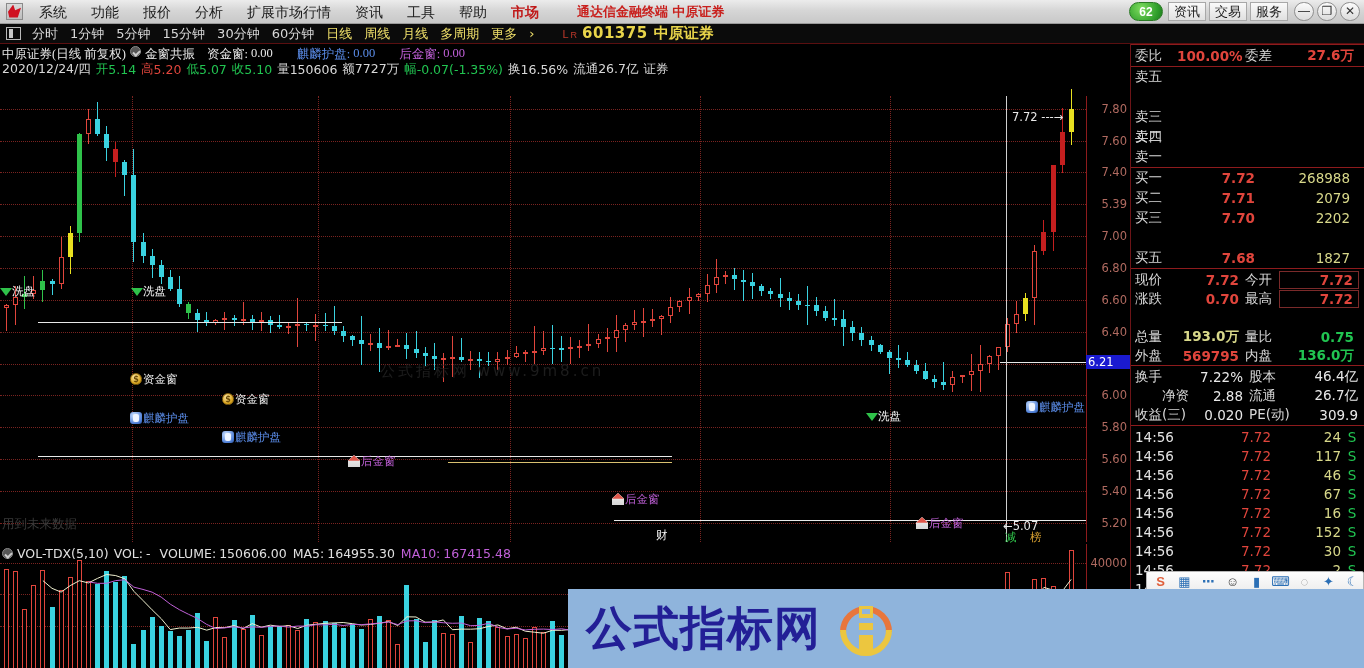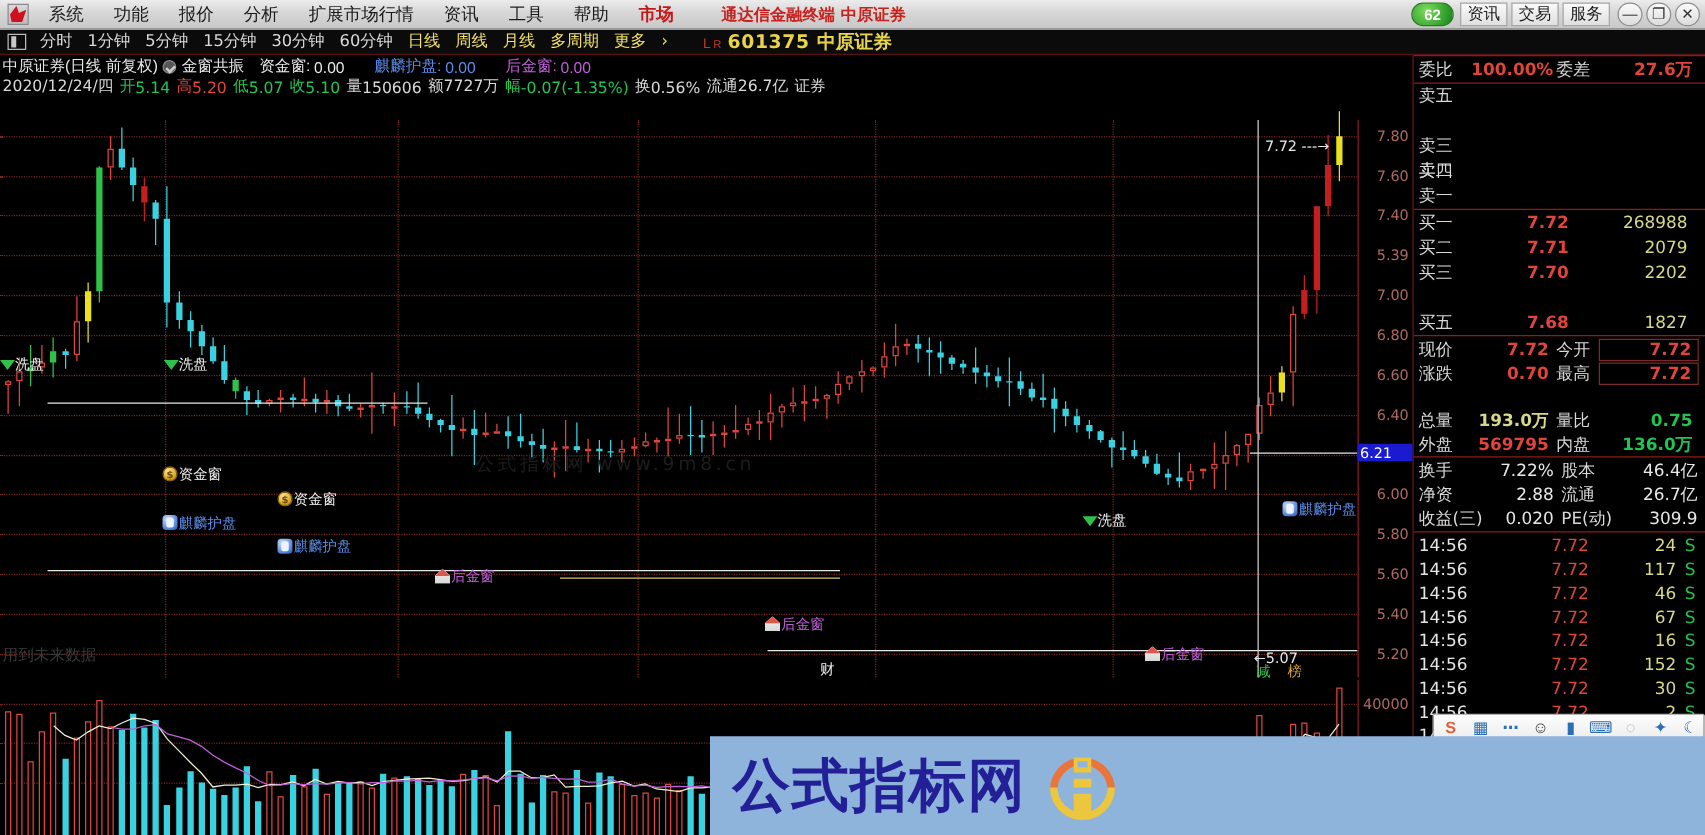--- a/index.html
+++ b/index.html
@@ -51,22 +51,22 @@
      font-family:"DejaVu Sans","Liberation Sans",sans-serif; }
   #pb-code .nm{ color:#e8d44a; font-size:15px; font-weight:bold; margin-left:6px;
      font-family:"DejaVu Sans","Liberation Sans",sans-serif; }
 
   
   #chartpane{ position:absolute; left:0; top:44px; width:1130px; height:624px; background:#000; }
   #sidepane{ position:absolute; left:1130px; top:44px; width:234px; height:624px;
      background:#000; border-left:1px solid #6d1417; }
 
   
-  #hdr1{ position:absolute; left:2px; top:2px; height:15px; display:flex; align-items:center;
-     white-space:nowrap; font-size:12.5px; font-family:Liberation Sans, sans-serif; }
+  #hdr1{ position:absolute; left:2px; top:2px; height:15px; display:flex; align-items:flex-start;
+     white-space:nowrap; font-size:12.5px; font-family:Liberation Serif, serif; }
   #hdr2{ position:absolute; left:2px; top:18px; height:15px; display:flex; align-items:center;
      white-space:nowrap; font-size:12.5px; font-family:"DejaVu Sans","Liberation Sans",sans-serif; }
   #hdr1 .dot{ width:11px; height:11px; border-radius:50%; background:#555;
      border:1px solid #888; margin:0 4px; position:relative; }
   #hdr1 .dot::after{ content:""; position:absolute; left:2px; top:3px; width:5px; height:3px;
      border-left:2px solid #ccc; border-bottom:2px solid #ccc; transform:rotate(-45deg); }
   .sp6{ display:inline-block; width:12px; }
 
   #gridtop{ position:absolute; left:0; top:52px; width:1086px; height:446px; }
   #volpane{ position:absolute; left:0; top:500px; width:1086px; height:145px; }
@@ -237,21 +237,21 @@
     <span style="color:#21c451">5.07</span>
     <span style="color:#21c451;margin-left:5px">收</span>
     <span style="color:#21c451">5.10</span>
     <span style="color:#d8d8d8;margin-left:5px">量</span>
     <span style="color:#d8d8d8">150606</span>
     <span style="color:#d8d8d8;margin-left:5px">额</span>
     <span style="color:#d8d8d8">7727万</span>
     <span style="color:#21c451;margin-left:5px">幅</span>
     <span style="color:#21c451">-0.07(-1.35%)</span>
     <span style="color:#d8d8d8;margin-left:5px">换</span>
-    <span style="color:#d8d8d8">0.56%</span>
+    <span style="color:#d8d8d8">16.56%</span>
     <span style="color:#d8d8d8;margin-left:5px">流通</span>
     <span style="color:#d8d8d8">26.7亿</span>
     <span style="color:#d8d8d8;margin-left:5px">证券</span>
   </div>
 
   <div id="centerwm">公式指标网 www.9m8.cn</div>
   <div id="futwm">用到未来数据</div>
 
   <div id="gridtop">
       <div class="hgrid" style="top: 12.7429px;"></div>
@@ -779,20 +779,32 @@
       <div class="axlbl" style="top: 228.743px;">6.40</div>
       <div class="axlbl" style="top: 260.6px;">6.20</div>
       <div class="axlbl" style="top: 292.457px;">6.00</div>
       <div class="axlbl" style="top: 324.314px;">5.80</div>
       <div class="axlbl" style="top: 356.171px;">5.60</div>
       <div class="axlbl" style="top: 388.029px;">5.40</div>
       <div class="axlbl" style="top: 419.886px;">5.20</div>
     </div>
   <div id="cursorlbl" style="top: 311.007px;">6.21</div>
 
+  <div id="vollegend">
+    <span class="dot2"></span>
+    <span style="color:#e0e0e0">VOL-TDX(5,10)</span>
+    <span style="color:#e0e0e0;margin-left:5px">VOL:</span>
+    <span style="color:#e0e0e0;margin-left:3px">-</span>
+    <span style="color:#e0e0e0;margin-left:9px">VOLUME:</span>
+    <span style="color:#e0e0e0;margin-left:3px">150606.00</span>
+    <span style="color:#e0e0e0;margin-left:6px">MA5:</span>
+    <span style="color:#e0e0e0;margin-left:3px">164955.30</span>
+    <span style="color:#c060d8;margin-left:6px">MA10:</span>
+    <span style="color:#c060d8;margin-left:3px">167415.48</span>
+  </div>
 
   <div id="volpane">
       <div class="hgrid" style="top: 18.913px; width: 1086px;"></div>
       <div class="hgrid" style="top: 50.4348px; width: 1086px;"></div>
       <div class="hgrid" style="top: 81.9565px; width: 1086px;"></div>
       <div style="position: absolute; left: 4px; width: 5px; top: 24.7584px; height: 120.242px; border: 1px solid rgb(224, 69, 60); background: rgb(0, 0, 0);"></div>
       <div style="position: absolute; left: 13.1px; width: 5px; top: 27.1656px; height: 117.834px; border: 1px solid rgb(224, 69, 60); background: rgb(0, 0, 0);"></div>
       <div style="position: absolute; left: 22.2px; width: 5px; top: 65.1301px; height: 79.8699px; border: 1px solid rgb(224, 69, 60); background: rgb(0, 0, 0);"></div>
       <div style="position: absolute; left: 31.3px; width: 5px; top: 40.6296px; height: 104.37px; border: 1px solid rgb(224, 69, 60); background: rgb(0, 0, 0);"></div>
       <div style="position: absolute; left: 40.4px; width: 5px; top: 25.5052px; height: 119.495px; border: 1px solid rgb(224, 69, 60); background: rgb(0, 0, 0);"></div>
@@ -1005,21 +1017,21 @@
       <div class="v-grn" style="width: 80px; text-align: right; padding-right: 5px; font-weight: bold;">136.0万</div>
     </div>
     <div class="sep" style="top: 321px;"></div>
     <div class="srow" style="top: 323px; height: 19px;">
       <div class="lab" style="width: 58px;">换手</div>
       <div class="v-wht" style="width: 54px; text-align: right;">7.22%</div>
       <div class="" style="width: 48px; padding-left: 6px; color: rgb(216, 216, 216);">股本</div>
       <div class="v-wht" style="width: 72px; text-align: right; padding-right: 5px;">46.4亿</div>
     </div>
     <div class="srow" style="top: 342px; height: 19px;">
-      <div class="lab" style="width: 58px;">净资</div>
+      <div class="lab" style="width: 58px; text-align: right;">净资</div>
       <div class="v-wht" style="width: 54px; text-align: right;">2.88</div>
       <div class="" style="width: 48px; padding-left: 6px; color: rgb(216, 216, 216);">流通</div>
       <div class="v-wht" style="width: 72px; text-align: right; padding-right: 5px;">26.7亿</div>
     </div>
     <div class="srow" style="top: 361px; height: 19px;">
       <div class="lab" style="width: 58px;">收益(三)</div>
       <div class="v-wht" style="width: 54px; text-align: right;">0.020</div>
       <div class="" style="width: 48px; padding-left: 6px; color: rgb(216, 216, 216);">PE(动)</div>
       <div class="v-wht" style="width: 72px; text-align: right; padding-right: 5px;">309.9</div>
     </div>

